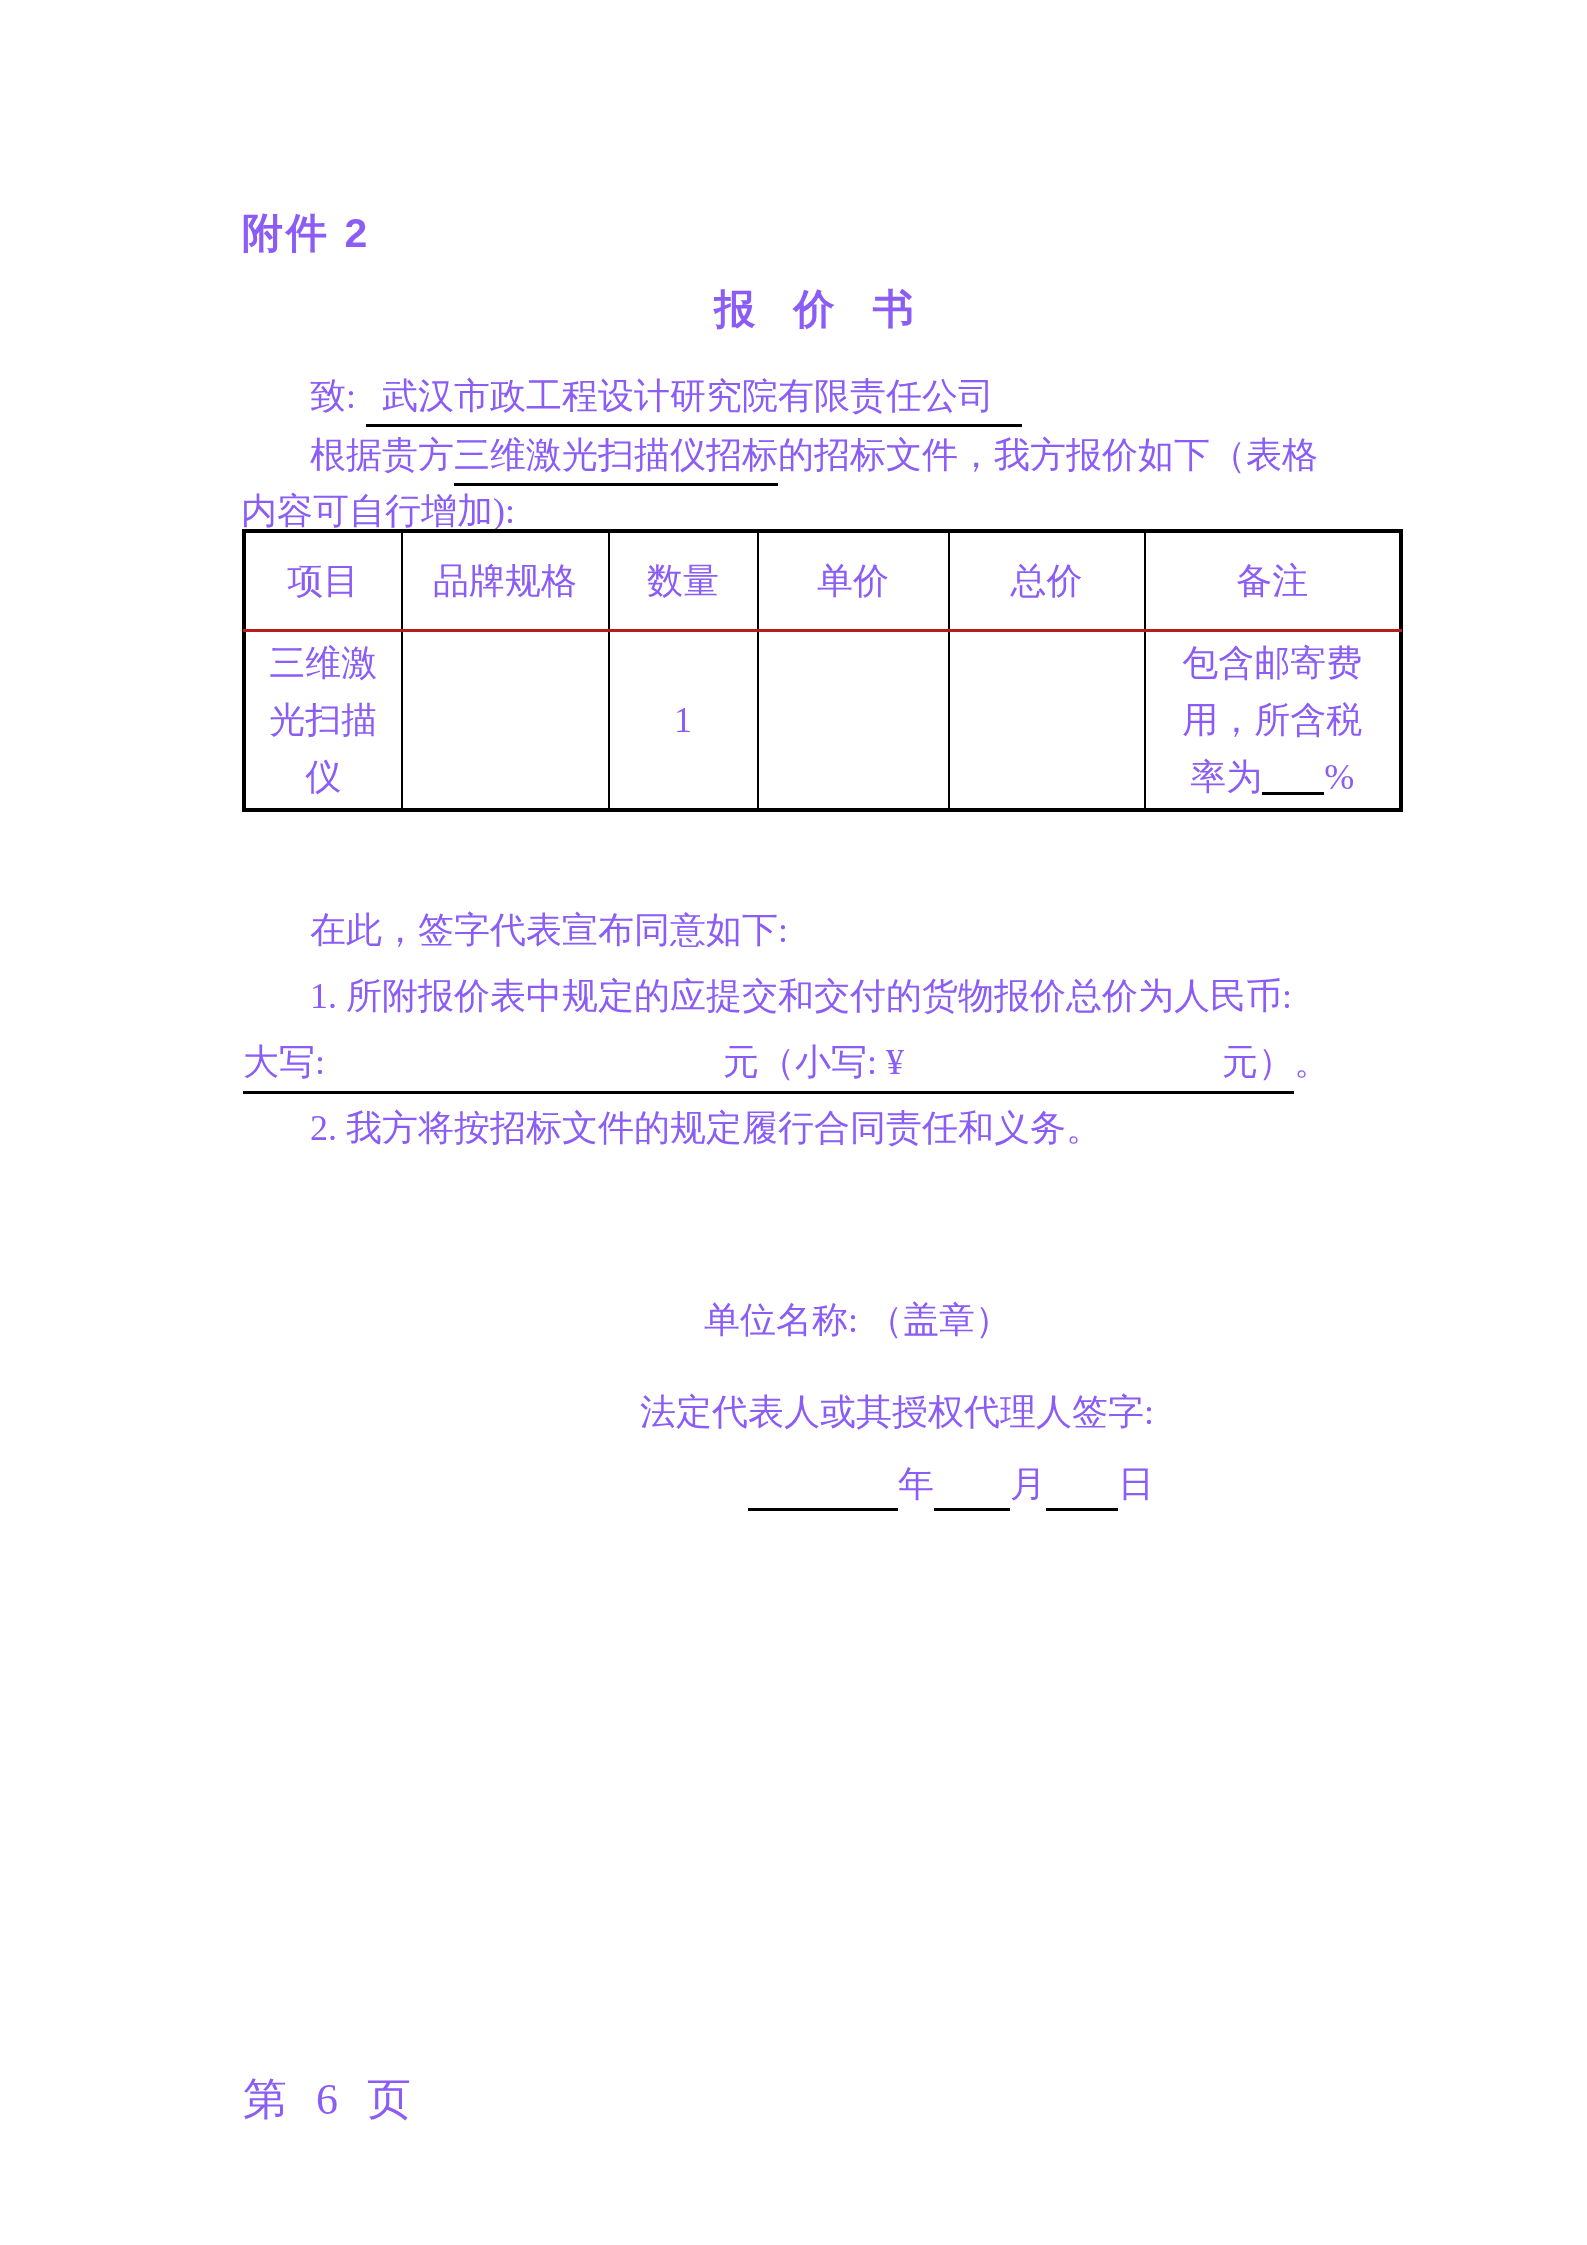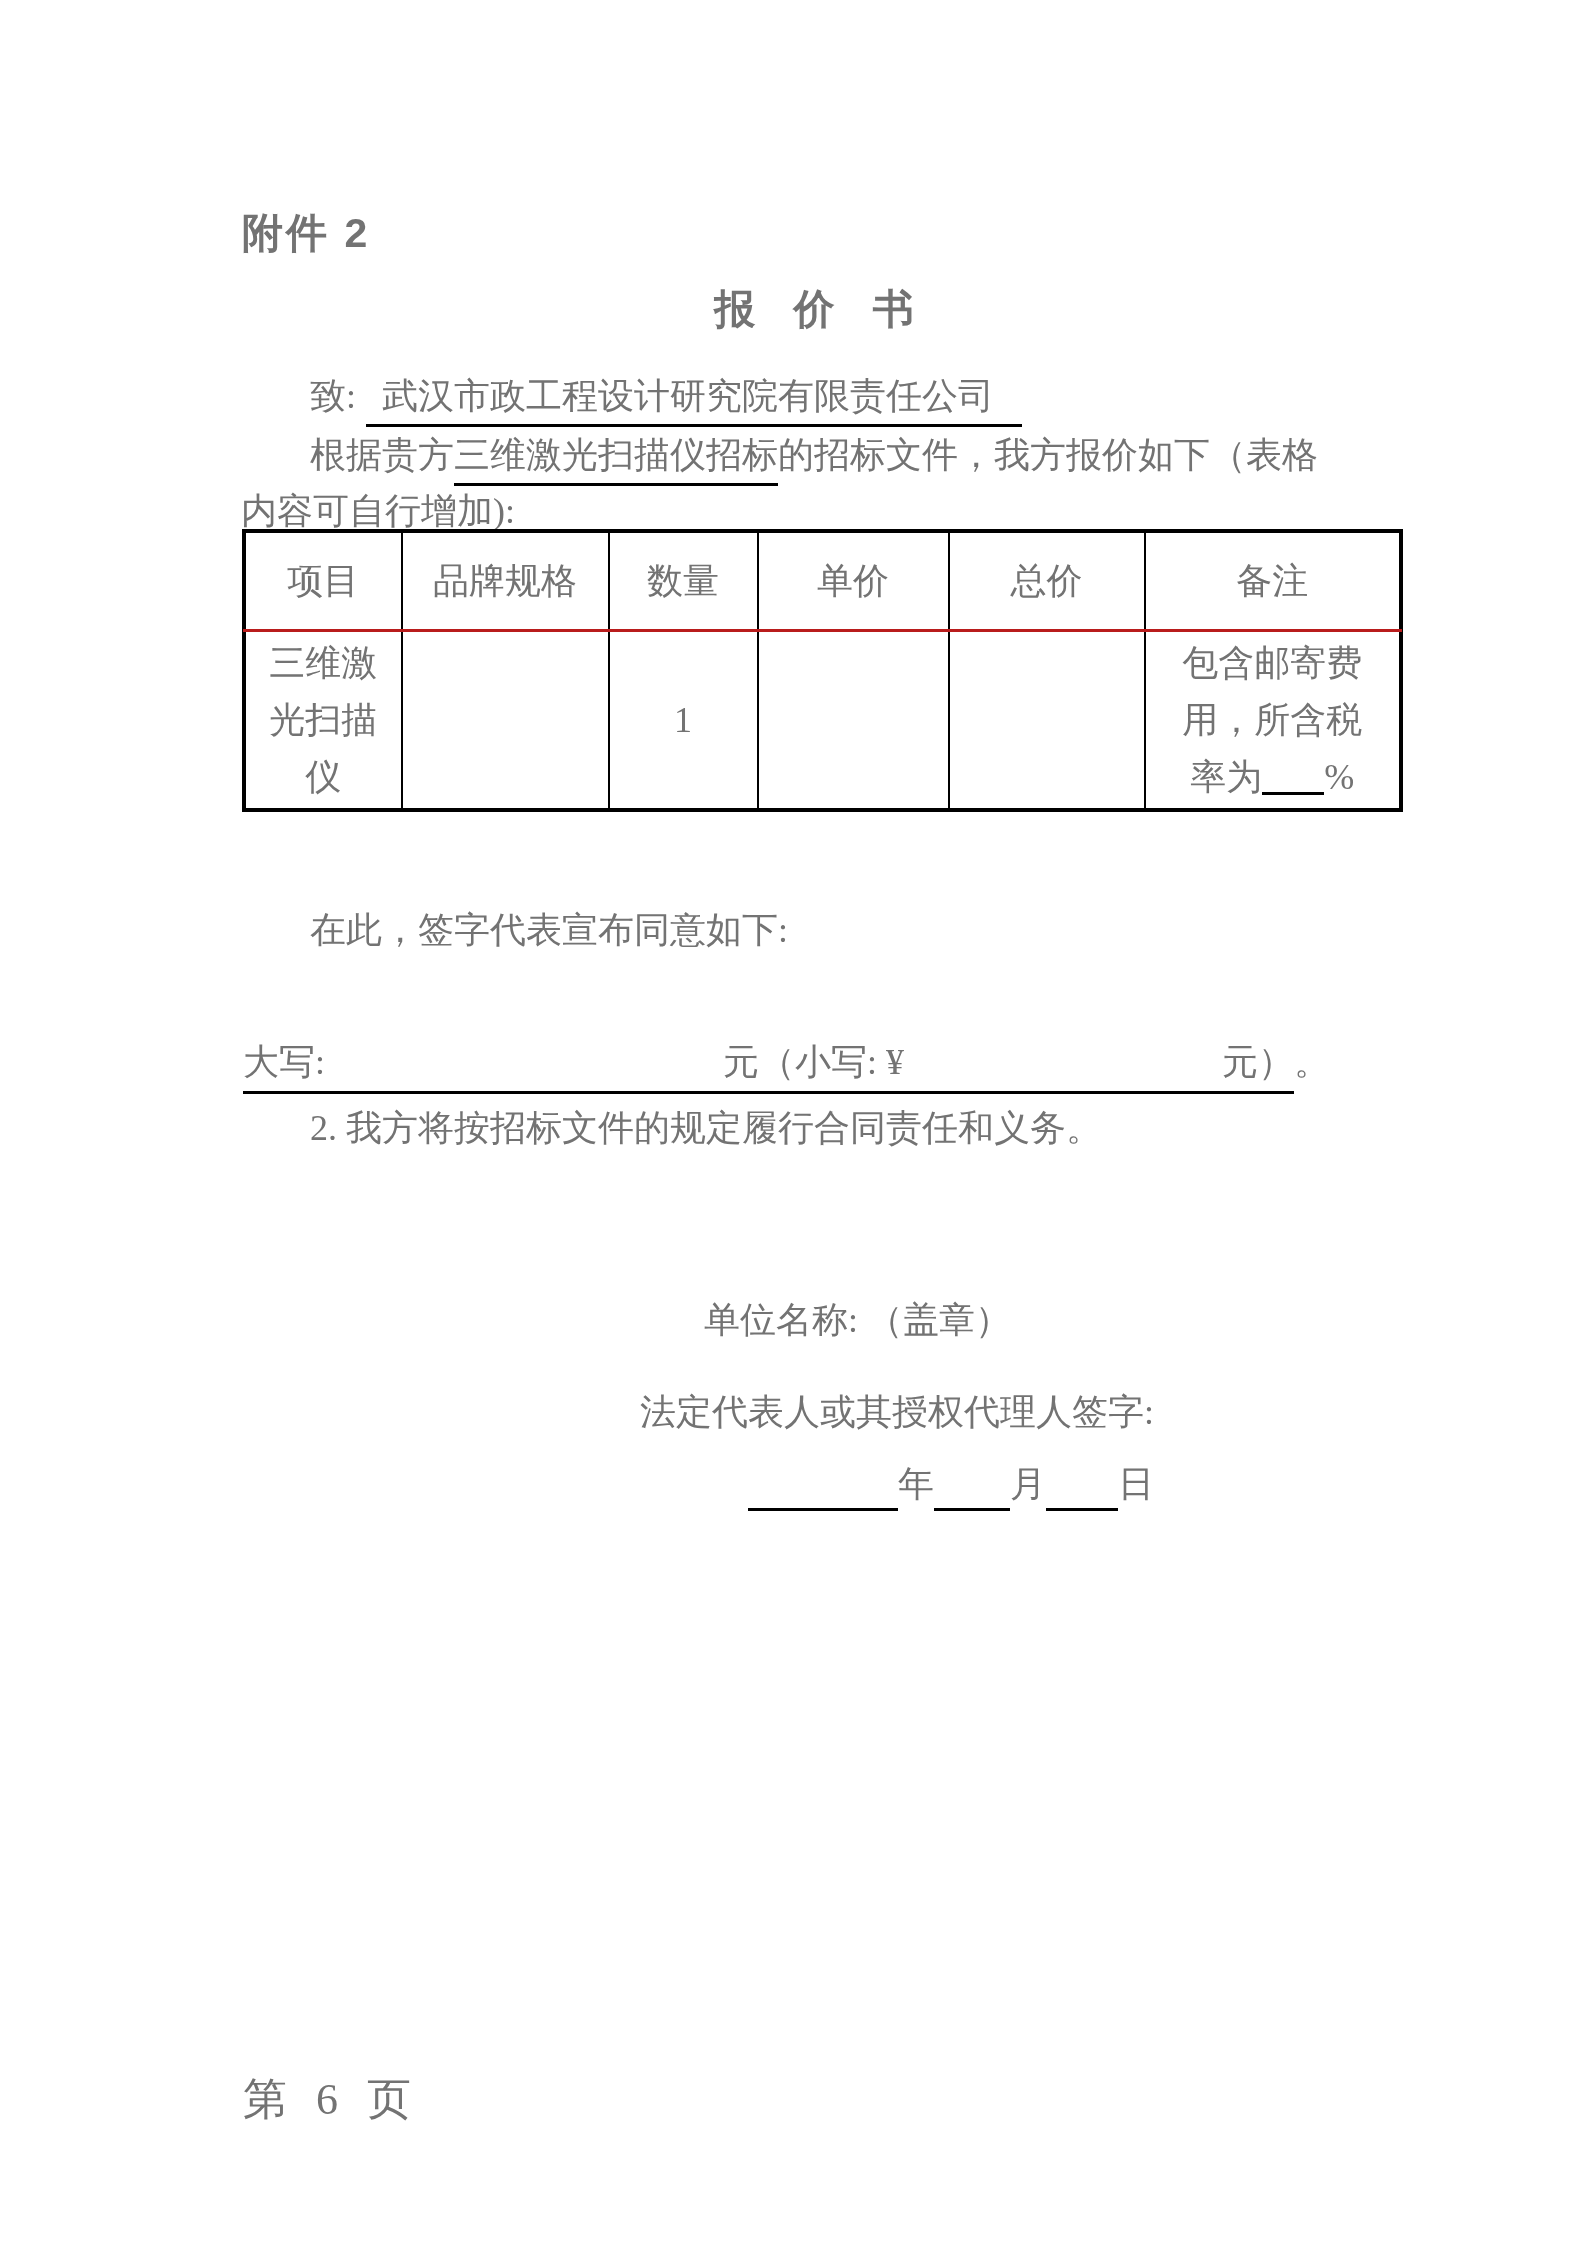--- a/index.html
+++ b/index.html
@@ -1,20 +1,20 @@
 <!DOCTYPE html>
 <html><head>
 <meta charset="utf-8">
 <style>
   html,body{margin:0;padding:0;background:#ffffff;}
   .page{
     position:relative;
     width:1587px;height:2245px;
     background:#ffffff;
-    color:#737373;
+    color:#8b5cf6;
     font-family:"Liberation Serif","DejaVu Serif",serif;
     font-size:36px;
     overflow:hidden;
   }
   .abs{position:absolute;white-space:nowrap;}
   .attachment{
     left:242px;top:206px;
     font-family:"Liberation Sans","DejaVu Sans",sans-serif;
     font-weight:bold;font-size:41px;letter-spacing:3px;
   }
@@ -119,20 +119,21 @@
         <td></td>
         <td>
           <div class="cell-inner-remark"><span>包含邮寄费用，所含税率为</span><span class="blank blank-remark"></span><span>%</span></div>
         </td>
       </tr>
     </tbody>
   </table>
 
   <div class="abs line-lead">在此，签字代表宣布同意如下:</div>
 
+  <div class="abs line-item1">1. 所附报价表中规定的应提交和交付的货物报价总价为人民币:</div>
 
   <div class="abs amount-line">
     <span class="amount-underlined">
         <span>大写:</span>
         <span class="sp1"></span>
         <span>元（小写: ¥</span>
         <span class="sp2"></span>
         <span>元）</span>
       </span>
       <span>。</span>

